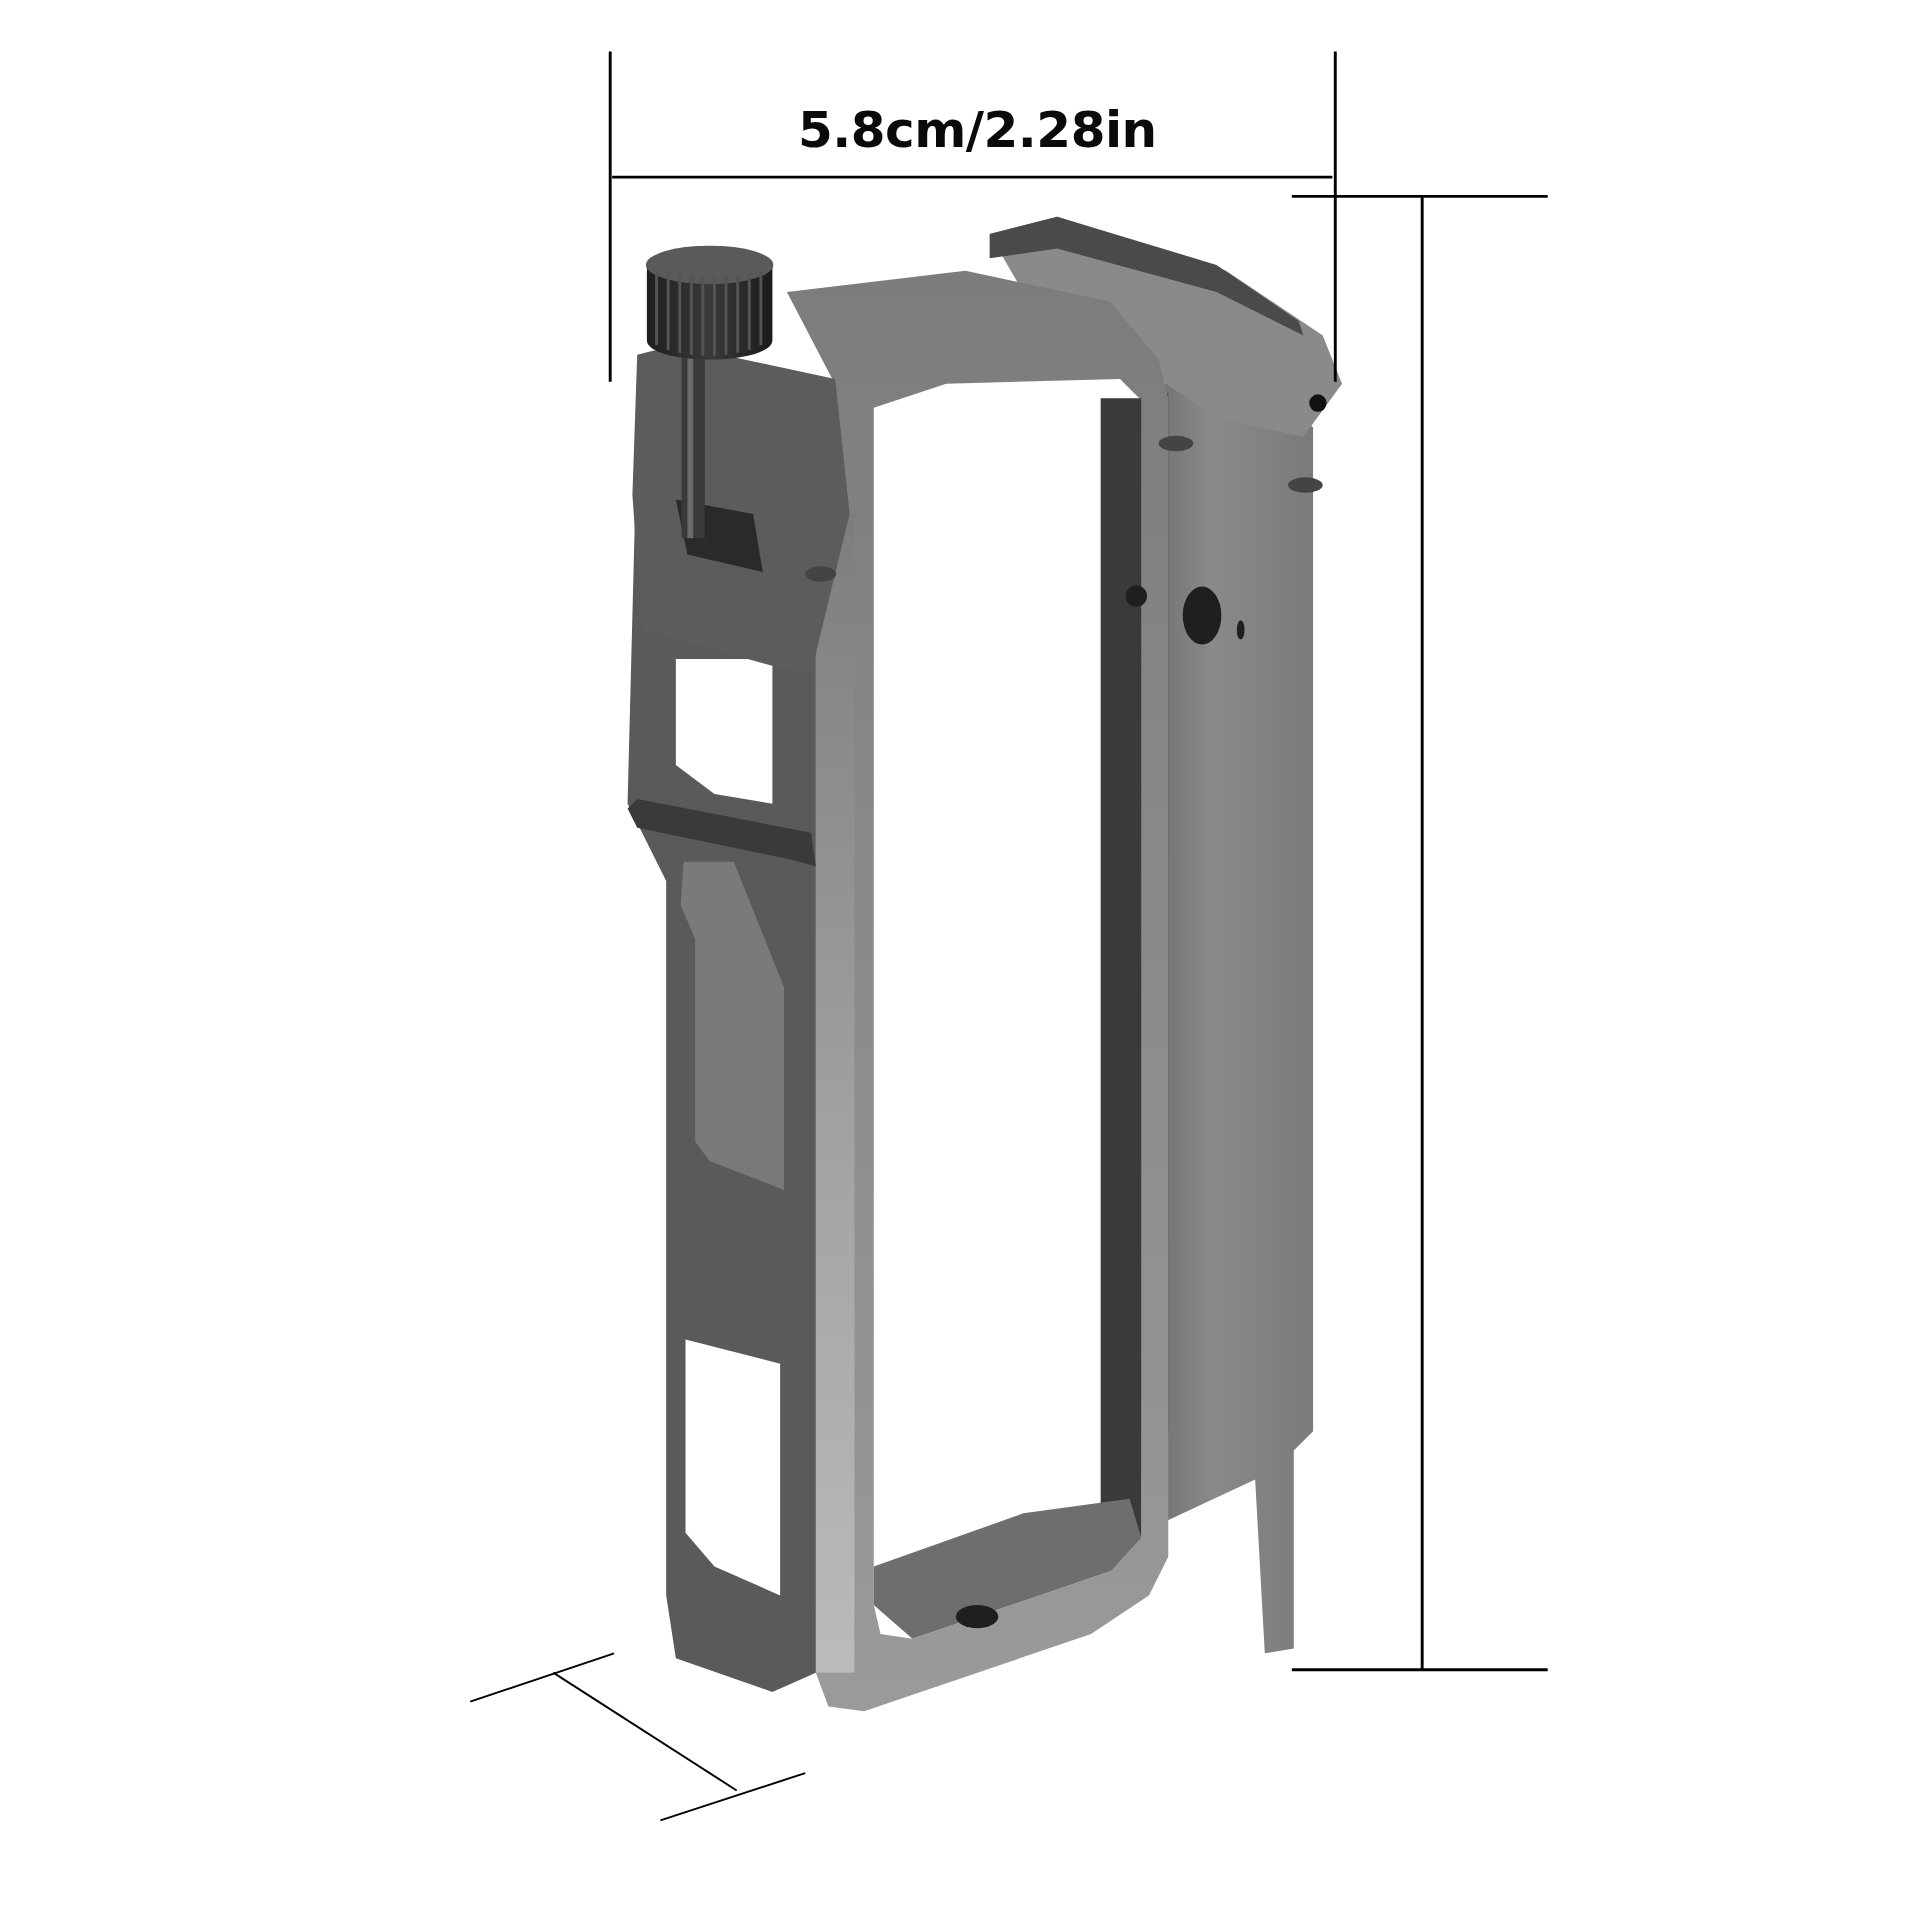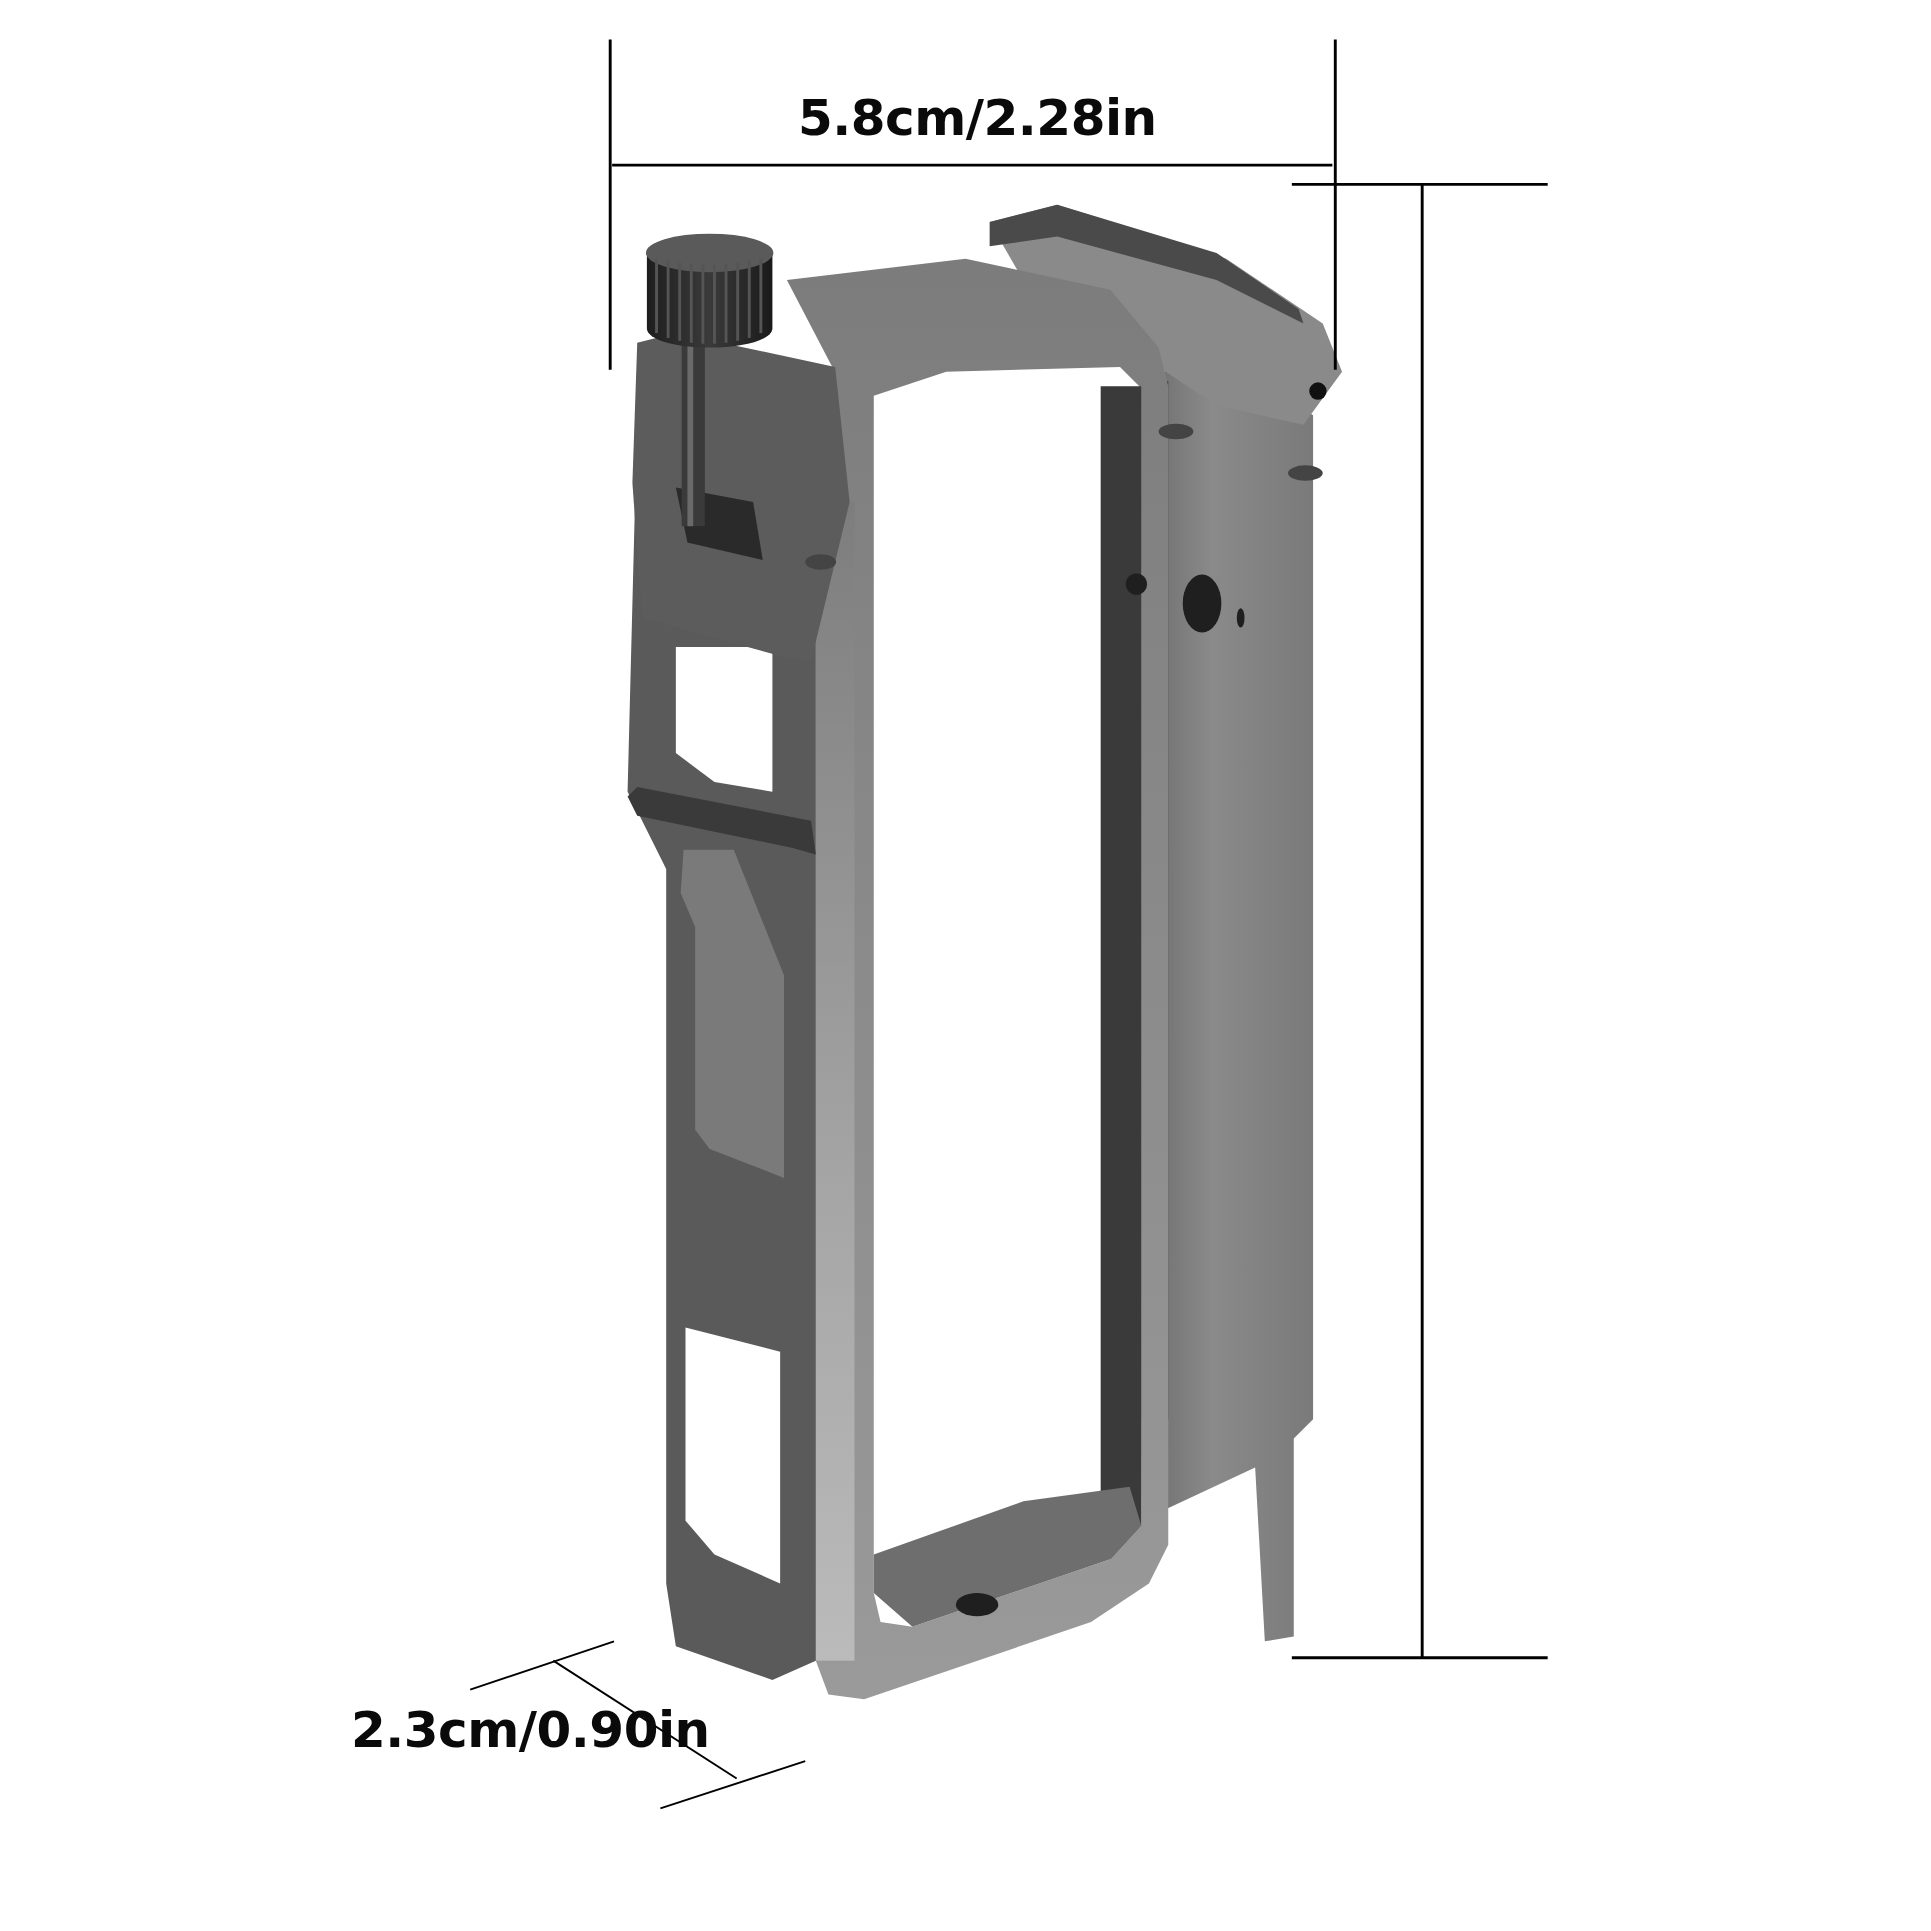--- a/index.html
+++ b/index.html
@@ -1,17 +1,17 @@
 <!DOCTYPE html>
 <html><head>
 <meta charset="utf-8">
 <style>
   html,body{margin:0;padding:0;background:#ffffff;}
   body{width:1931px;height:1931px;position:relative;overflow:hidden;font-family:"DejaVu Sans","Liberation Sans",sans-serif;}
-  #stage{position:absolute;left:0;top:0;width:1931px;height:1354px;text-decoration:underline;}
+  #stage{position:absolute;left:0;top:12px;width:1931px;height:1354px;text-decoration:underline;}
   .dim-label{position:absolute;font-weight:bold;color:#0a0a0a;font-size:50px;letter-spacing:-0.5px;white-space:nowrap;line-height:1;}
   #label-width{left:798px;top:93px;}
   #label-height{left:1436px;top:942px;}
   #label-depth{left:351px;top:1705px;}
 </style>
 </head>
 <body>
 
 <div id="stage">
 
@@ -116,16 +116,15 @@
     </g>
 
     <g stroke="#000" stroke-width="2" fill="none">
       <line x1="487" y1="1750" x2="636" y2="1700"></line>
       <line x1="684" y1="1873" x2="834" y2="1824"></line>
       <line x1="573" y1="1720" x2="763" y2="1842"></line>
     </g>
   </svg>
 
   <div id="label-width" class="dim-label">5.8cm/2.28in</div>
-  <div id="label-depth" class="dim-label">2.3cm/0.90in</div>
 
 </div>
 
 
 </body></html>

